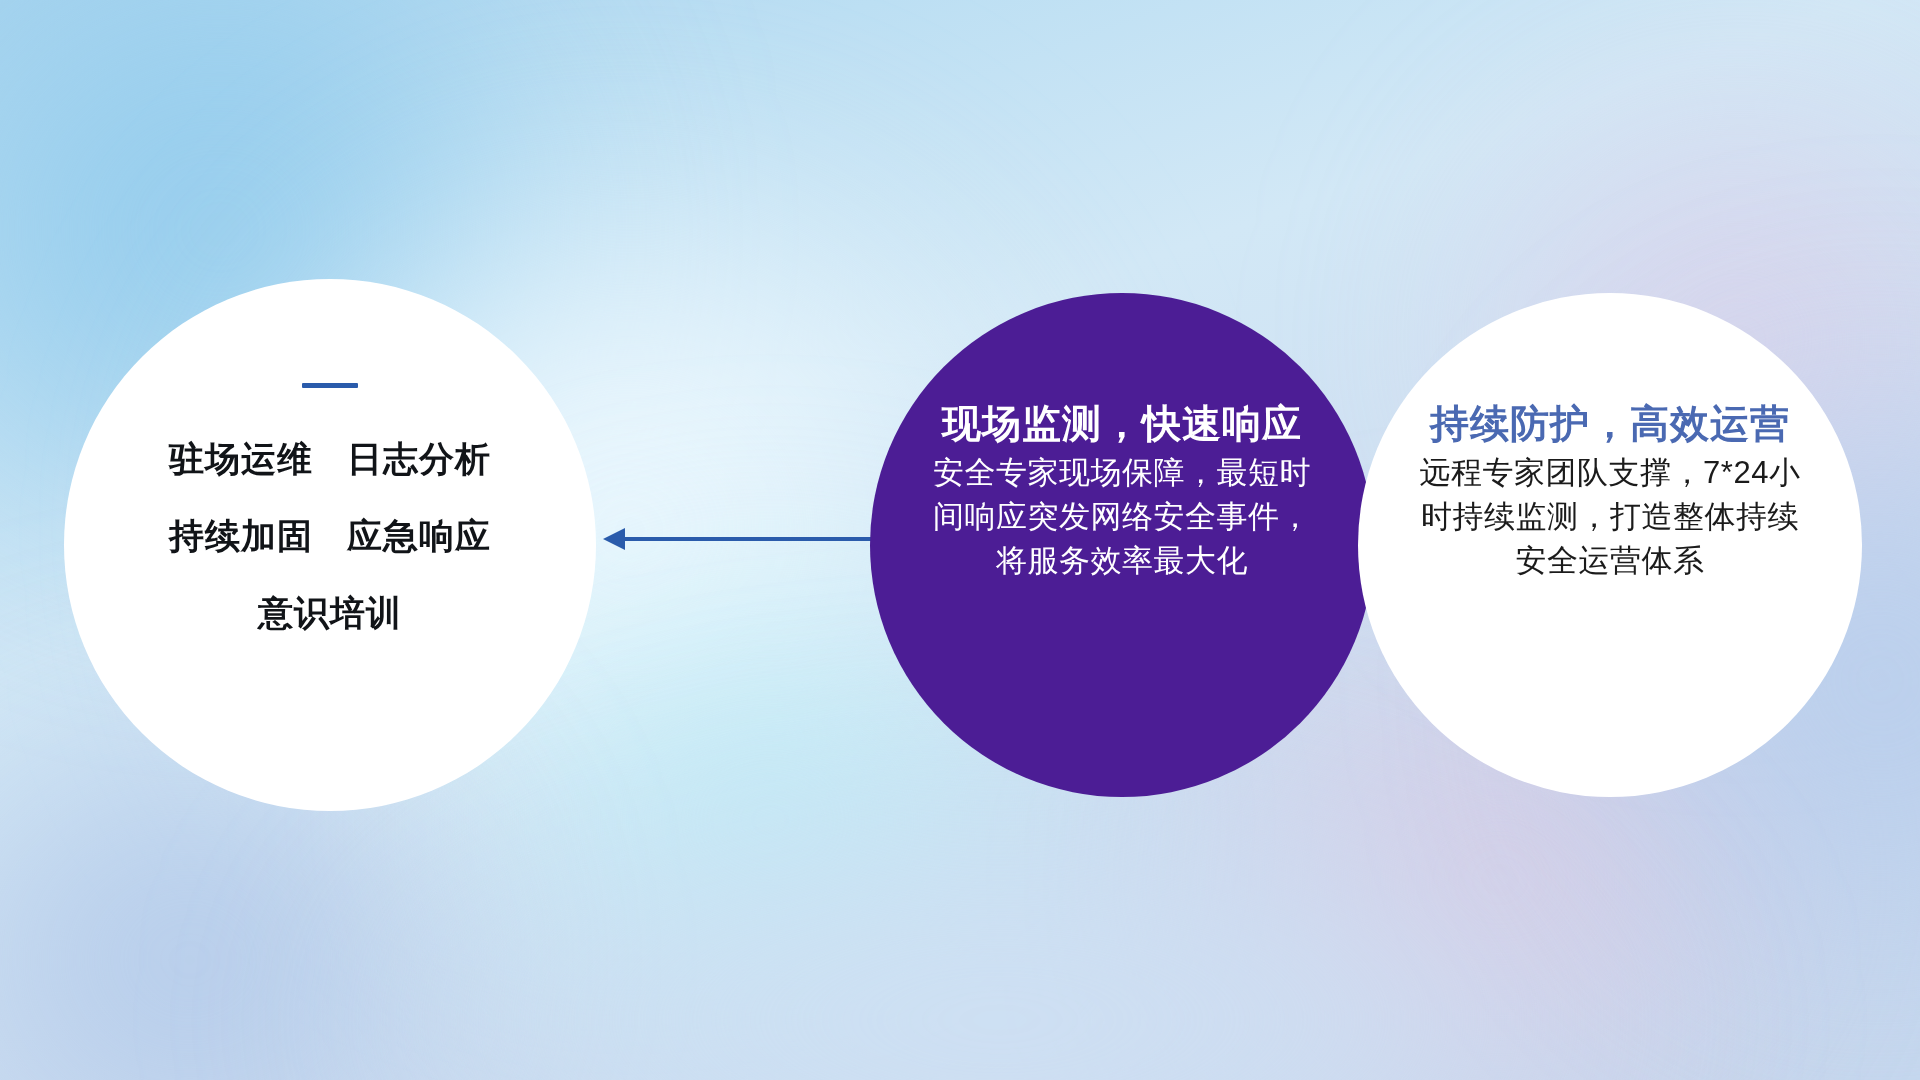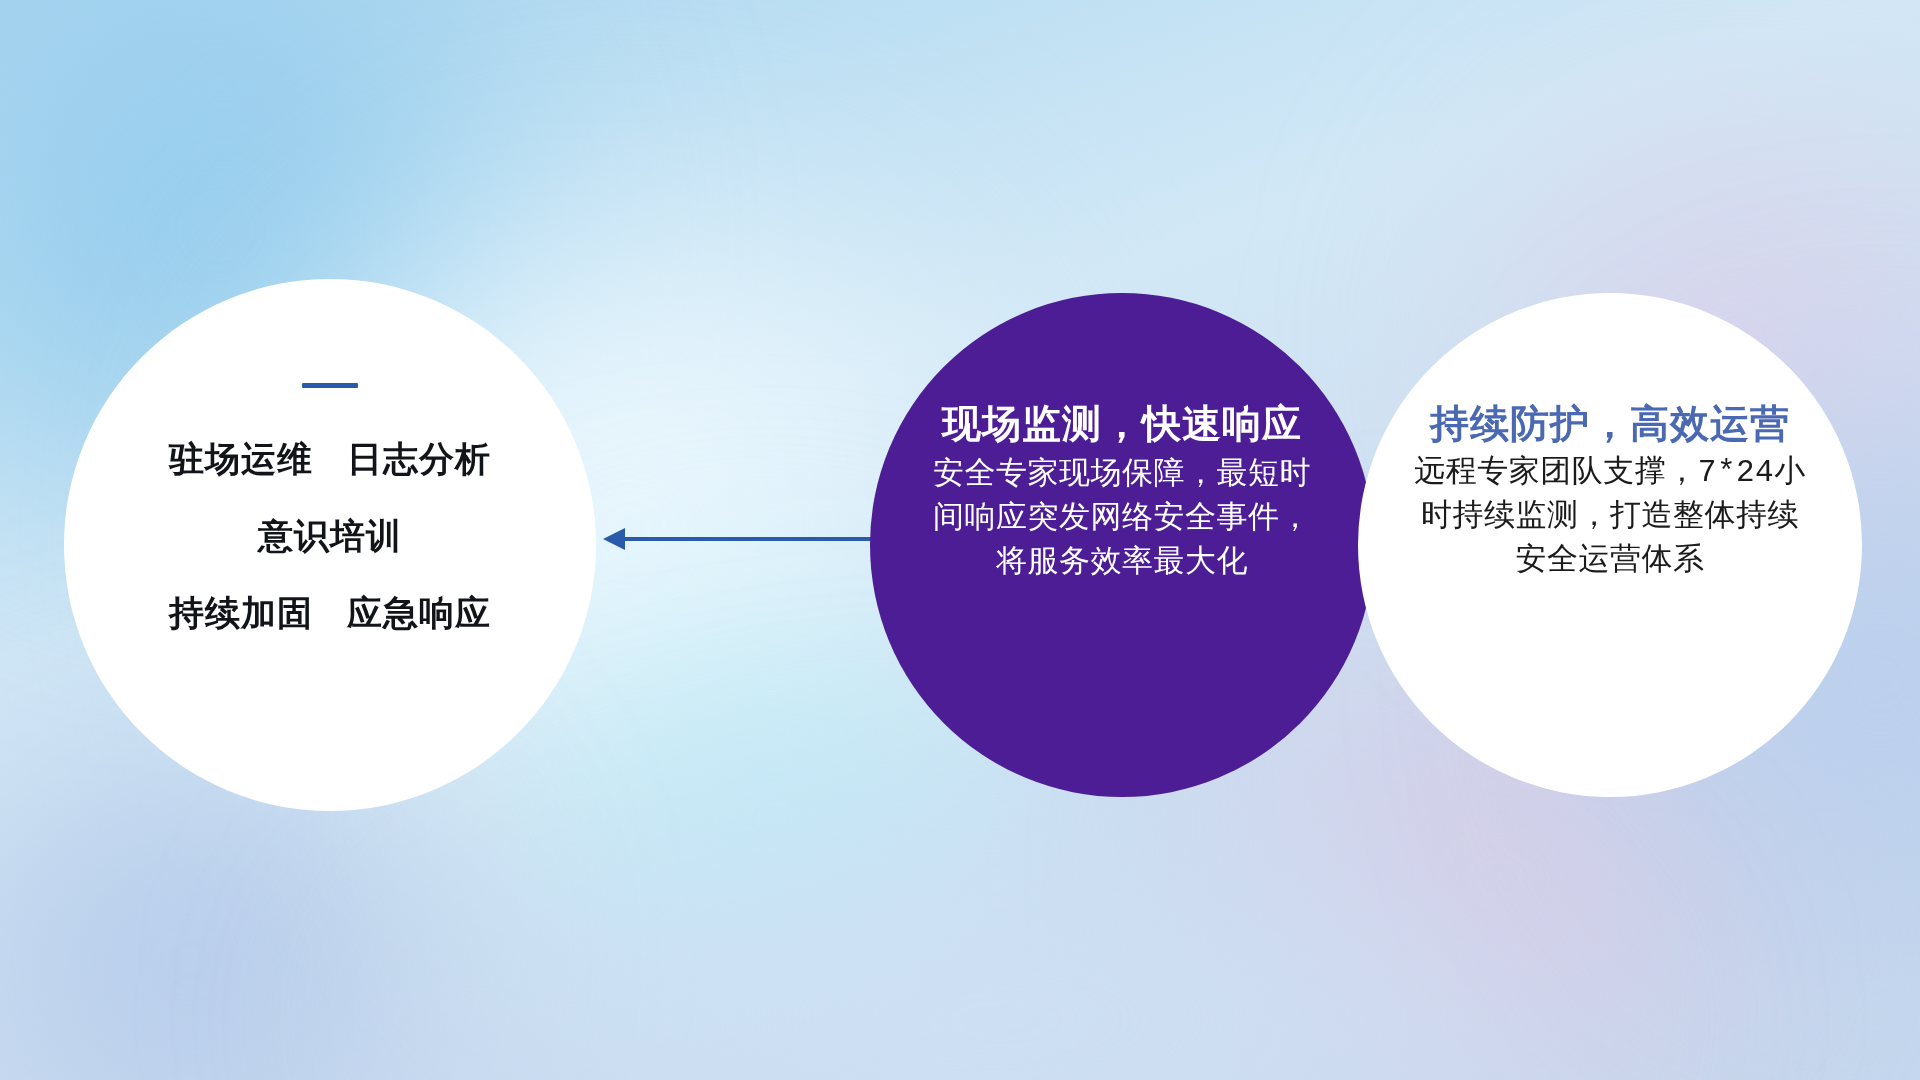--- a/index.html
+++ b/index.html
@@ -88,21 +88,20 @@
     left: 870px; top: 293px;
     width: 504px; height: 504px;
     background: #4c1d95;
     z-index: 2;
   }
   .circle-right {
     left: 1358px; top: 293px;
     width: 504px; height: 504px;
     background: #ffffff;
     z-index: 3;
-    font-family: Liberation Mono, monospace;
   }
 
   
   .left-inner {
     width: 430px;
     margin-top: 104px;
     text-align: center;
   }
   .dash {
     width: 56px;
@@ -194,28 +193,28 @@
 
   <div class="circle circle-left">
     <div class="left-inner">
       <div class="dash"></div>
 
       <div class="kw-row">
         <span>驻场运维</span>
         <span>日志分析</span>
       </div>
 
-      <div class="kw-row single">
-        <span>意识培训</span>
-      </div>
-
       <div class="kw-row">
         <span>持续加固</span>
         <span>应急响应</span>
       </div>
+
+      <div class="kw-row single">
+        <span>意识培训</span>
+      </div>
     </div>
   </div>
 
   <div class="circle circle-mid">
     <div class="mid-title">现场监测，快速响应</div>
     <div class="mid-body">安全专家现场保障，最短时间响应突发网络安全事件，将服务效率最大化</div>
   </div>
 
   <div class="circle circle-right">
     <div class="right-title">持续防护，高效运营</div>

